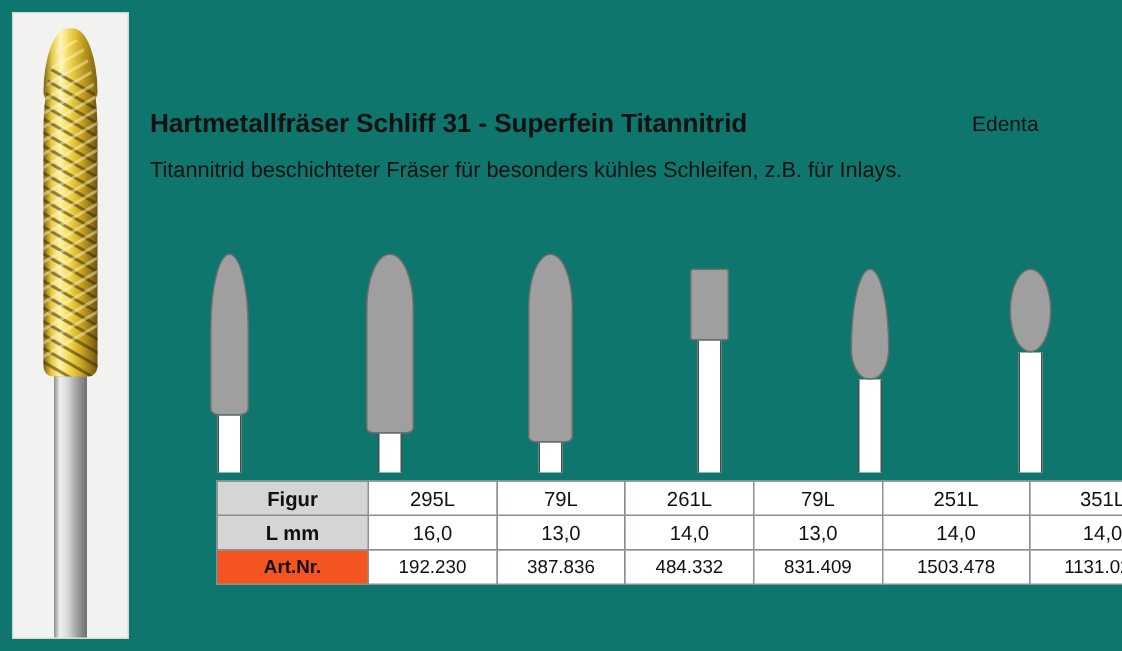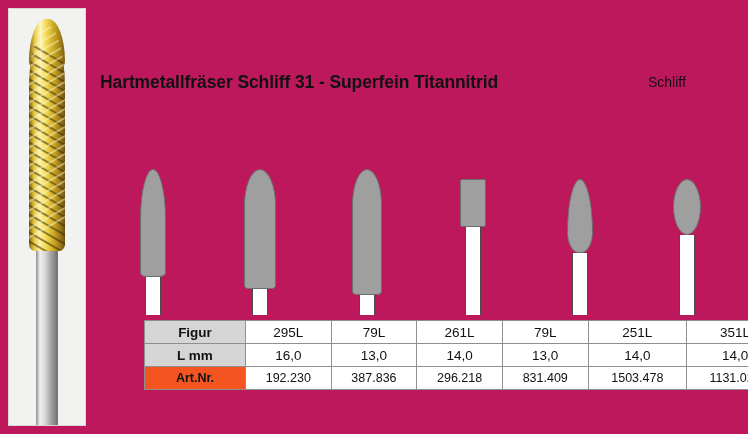--- a/index.html
+++ b/index.html
@@ -4,21 +4,21 @@
 <style>
   html, body {
     margin: 0;
     padding: 0;
     background: #ffffff;
   }
   #page {
     position: relative;
     width: 748px;
     height: 434px;
-    background: #be185d;
+    background: #0f766e;
     font-family: "Liberation Sans", sans-serif;
     overflow: hidden;
   }
 
   
   #hero {
     position: absolute;
     left: 8px;
     top: 8px;
     width: 78px;
@@ -240,21 +240,22 @@
         <i style="top: 207px; transform: rotate(30deg);"></i>
         <i class="b" style="top: 211px; transform: rotate(-30deg);"></i>
         <i style="top: 216px; transform: rotate(30deg);"></i>
         <i class="b" style="top: 220px; transform: rotate(-30deg);"></i>
         <i style="top: 225px; transform: rotate(30deg);"></i>
         <i class="b" style="top: 229px; transform: rotate(-30deg);"></i>
       </div>
   </div>
 
   <div id="title">Hartmetallfräser Schliff 31 - Superfein Titannitrid</div>
-  <div id="brand">Schliff</div>
+  <div id="brand">Edenta</div>
+  <div id="subtitle">Titannitrid beschichteter Fräser für besonders kühles Schleifen, z.B. für Inlays.</div>
 
   <div id="figures">
       <div class="fig" style="left: 0.333333px;">
         <div class="shank" style="height: 38px;"></div>
         <div class="head" style="width: 26px; height: 108px; bottom: 38px; border-radius: 50% 50% 6px 6px / 46% 46% 4% 4%; background: rgb(159, 159, 159);"></div>
       </div>
       <div class="fig" style="left: 107px;">
         <div class="shank" style="height: 26px;"></div>
         <div class="head" style="width: 32px; height: 120px; bottom: 26px; border-radius: 50% 50% 5px 5px / 30% 30% 3% 3%; background: rgb(159, 159, 159);"></div>
       </div>
@@ -293,21 +294,21 @@
           <td>13,0</td>
           <td>14,0</td>
           <td>13,0</td>
           <td>14,0</td>
           <td>14,0</td>
         </tr>
         <tr class="artnr">
           <td class="rowhead"><span>Art.Nr.</span></td>
           <td>192.230</td>
           <td>387.836</td>
-          <td>296.218</td>
+          <td>484.332</td>
           <td>831.409</td>
           <td>1503.478</td>
           <td>1131.023</td>
         </tr>
       </tbody>
   </table>
 
 </div>
 
 </body></html>

